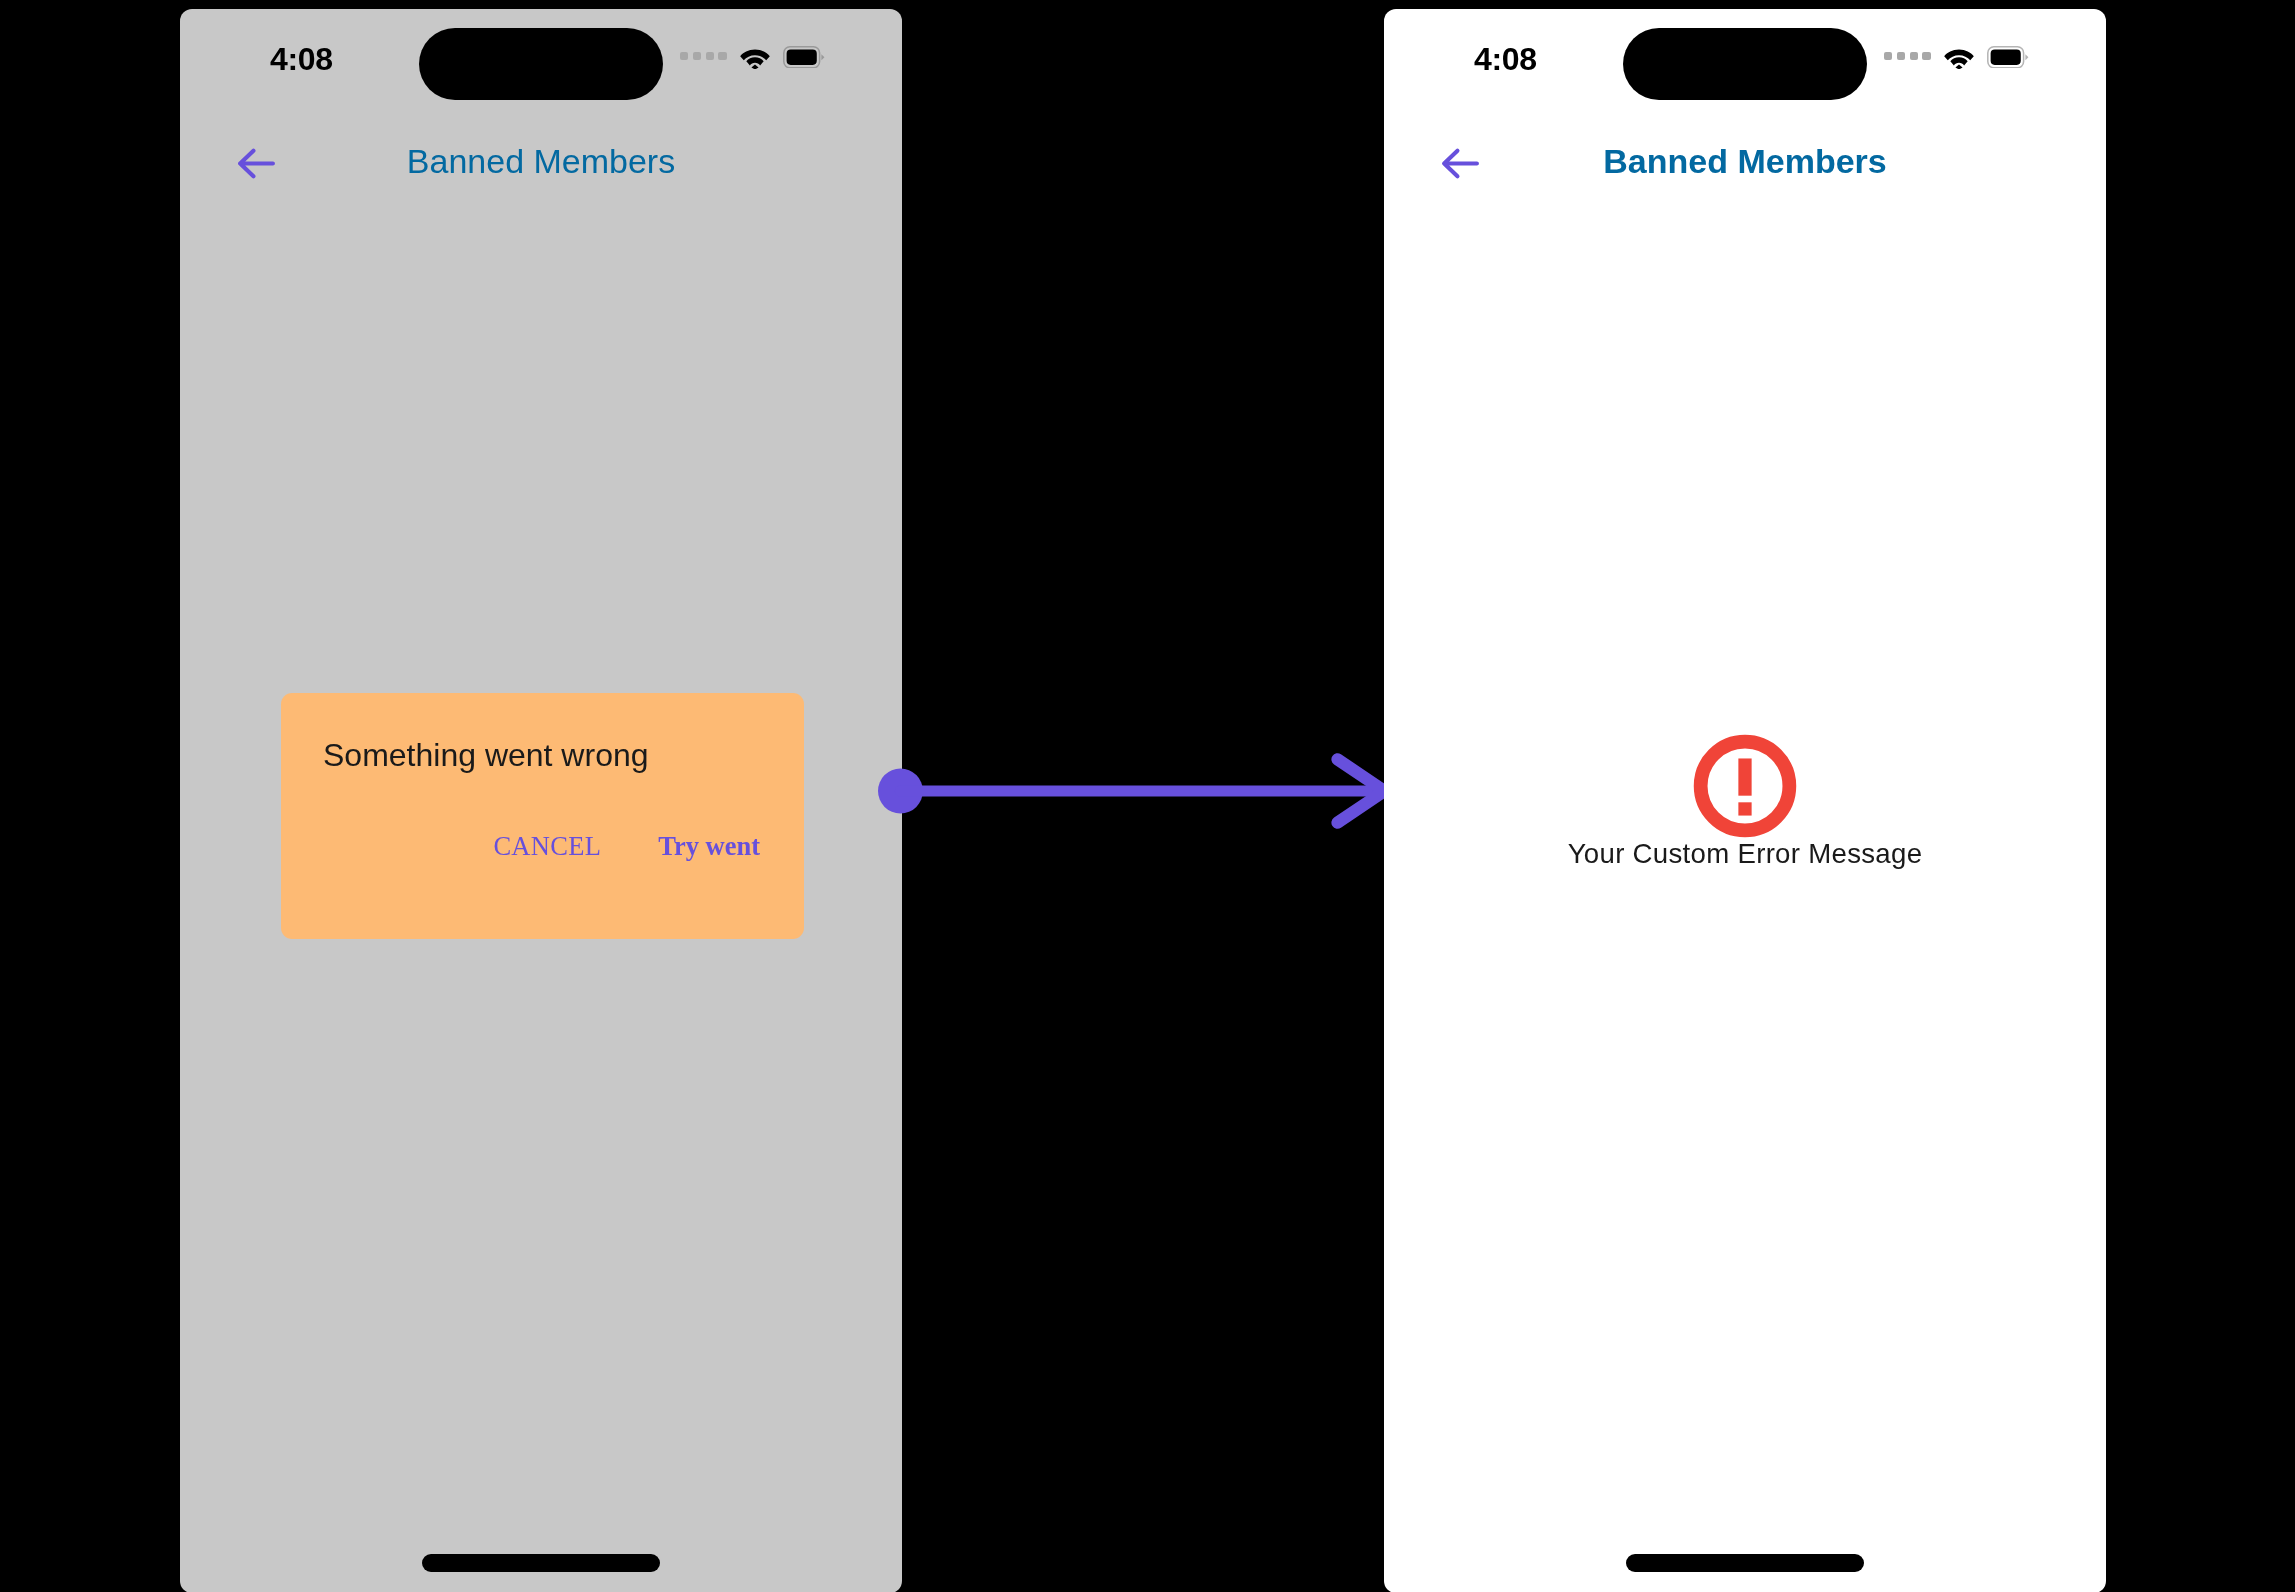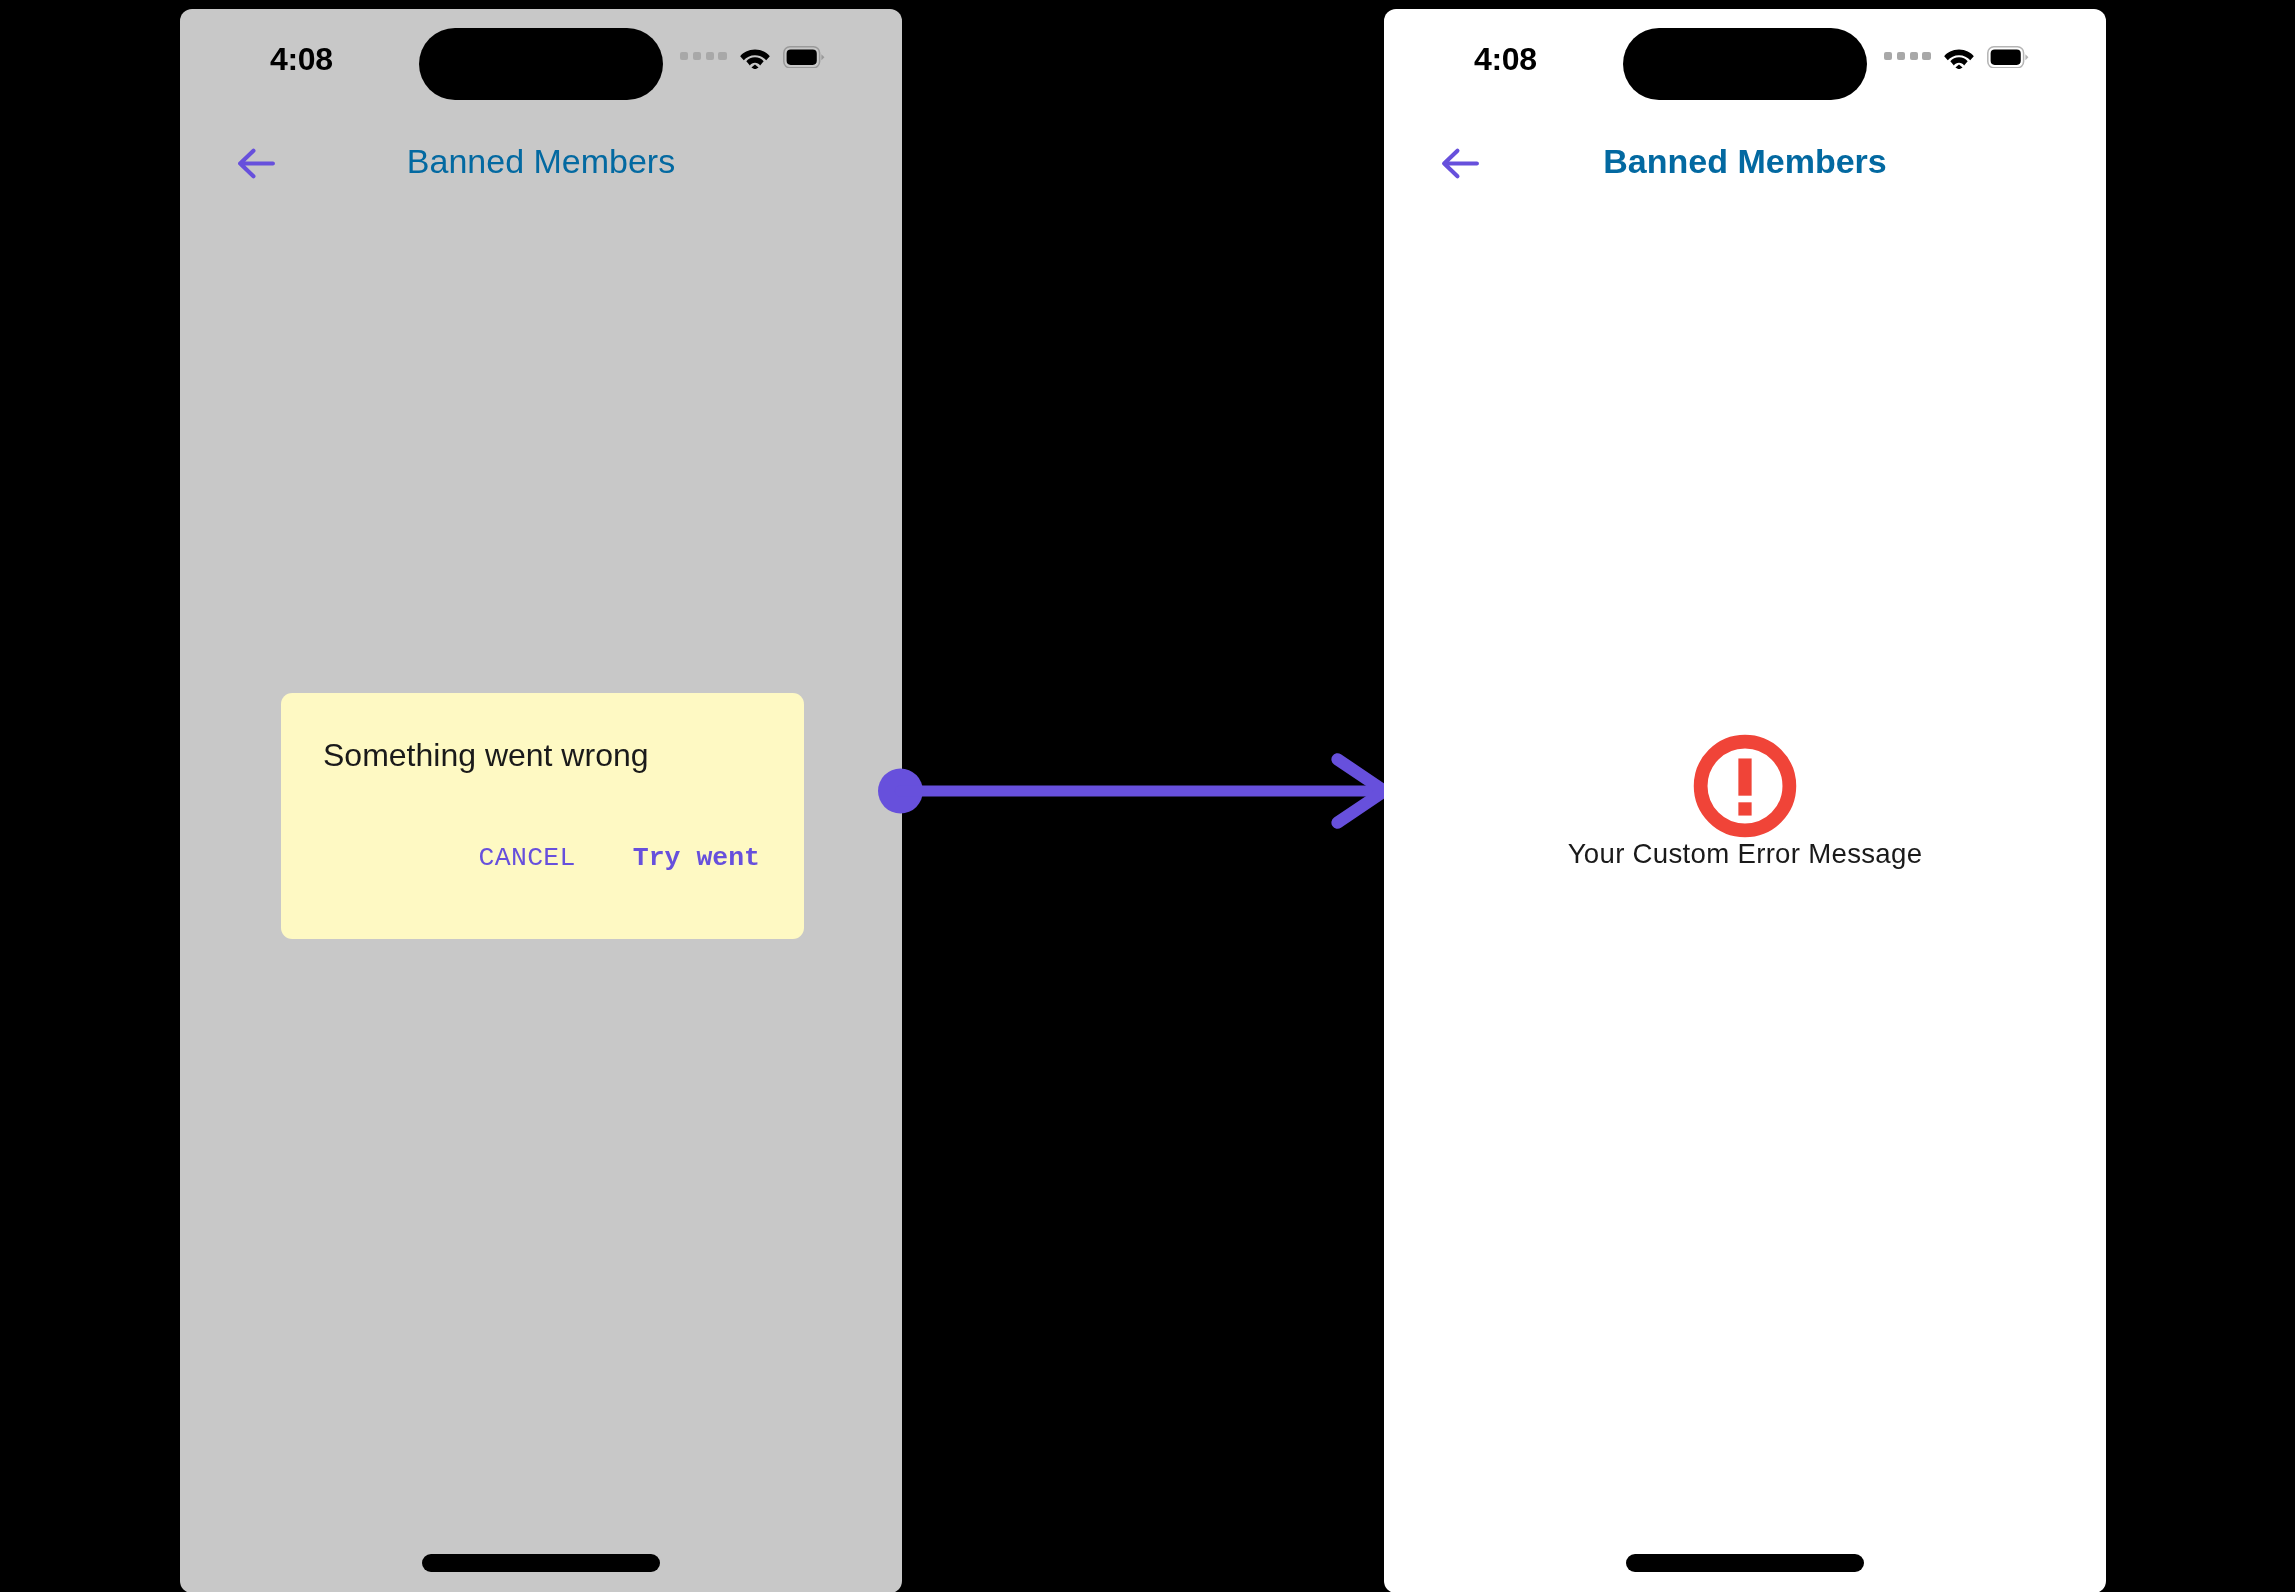--- a/index.html
+++ b/index.html
@@ -127,21 +127,21 @@
   }
   .nav-title.bold { font-weight: 700; }
 
   
   .dialog {
     position: absolute;
     left: 101px;
     top: 684px;
     width: 523px;
     height: 246px;
-    background: #fef9c3;
+    background: #fdba74;
     border-radius: 11.2px;
   }
 
   .dialog-title {
     position: absolute;
     left: 42px;
     top: 44px;
     font-size: 32px;
     color: #1a1a1a;
     white-space: nowrap;
@@ -155,24 +155,23 @@
     align-items: center;
     gap: 57px;
   }
 
   .dialog-btn {
     font-size: 26.5px;
     color: #6750dc;
     background: none;
     border: none;
     cursor: pointer;
-    font-family: Liberation Mono, monospace;
+    font-family: Liberation Serif, serif;
     white-space: nowrap;
     padding: 0;
-    margin-top: 12px;
   }
   .dialog-btn.cancel { letter-spacing: 0.3px; }
   .dialog-btn.retry  { font-weight: 700; }
 
   
   .error-state {
     position: absolute;
     left: 0;
     top: 725px;
     width: 100%;

